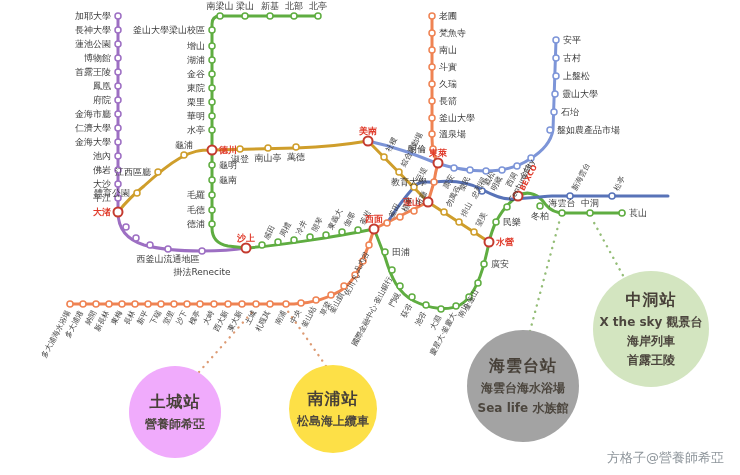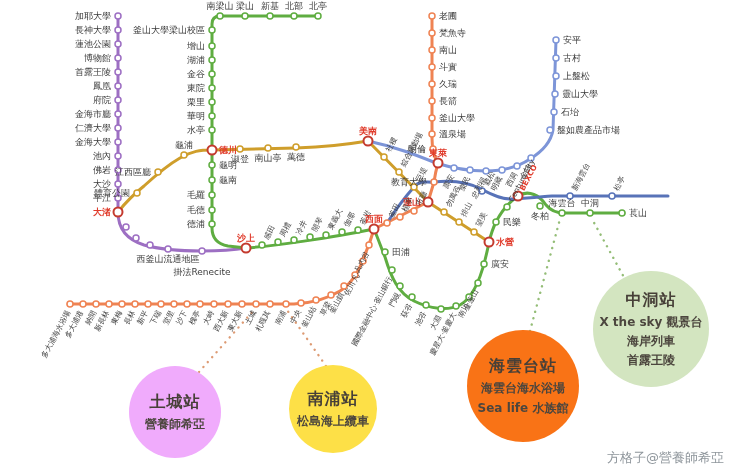--- a/index.html
+++ b/index.html
@@ -296,21 +296,21 @@
     </svg>
   <div id="callouts">
       <div class="callout" style="left: 129px; top: 366px; height: 92px; width: 92px; background: #f0abfc;">
         <div class="callout-title">土城站</div>
         <div class="callout-line">營養師希亞</div>
       </div>
       <div class="callout" style="left: 289px; top: 365px; height: 88px; width: 88px; background: #fde047;">
         <div class="callout-title">南浦站</div>
         <div class="callout-line">松島海上纜車</div>
       </div>
-      <div class="callout" style="left: 467px; top: 330px; height: 112px; width: 112px; background: #f97316;">
+      <div class="callout" style="left: 467px; top: 330px; height: 112px; width: 112px; background: #a3a3a3;">
         <div class="callout-title">海雲台站</div>
         <div class="callout-line">海雲台海水浴場</div>
         <div class="callout-line">Sea life 水族館</div>
       </div>
       <div class="callout" style="left: 593px; top: 271px; height: 116px; width: 116px; background: rgb(211, 229, 192);">
         <div class="callout-title">中洞站</div>
         <div class="callout-line">X the sky 觀景台</div>
         <div class="callout-line">海岸列車</div>
         <div class="callout-line">首露王陵</div>
       </div>

